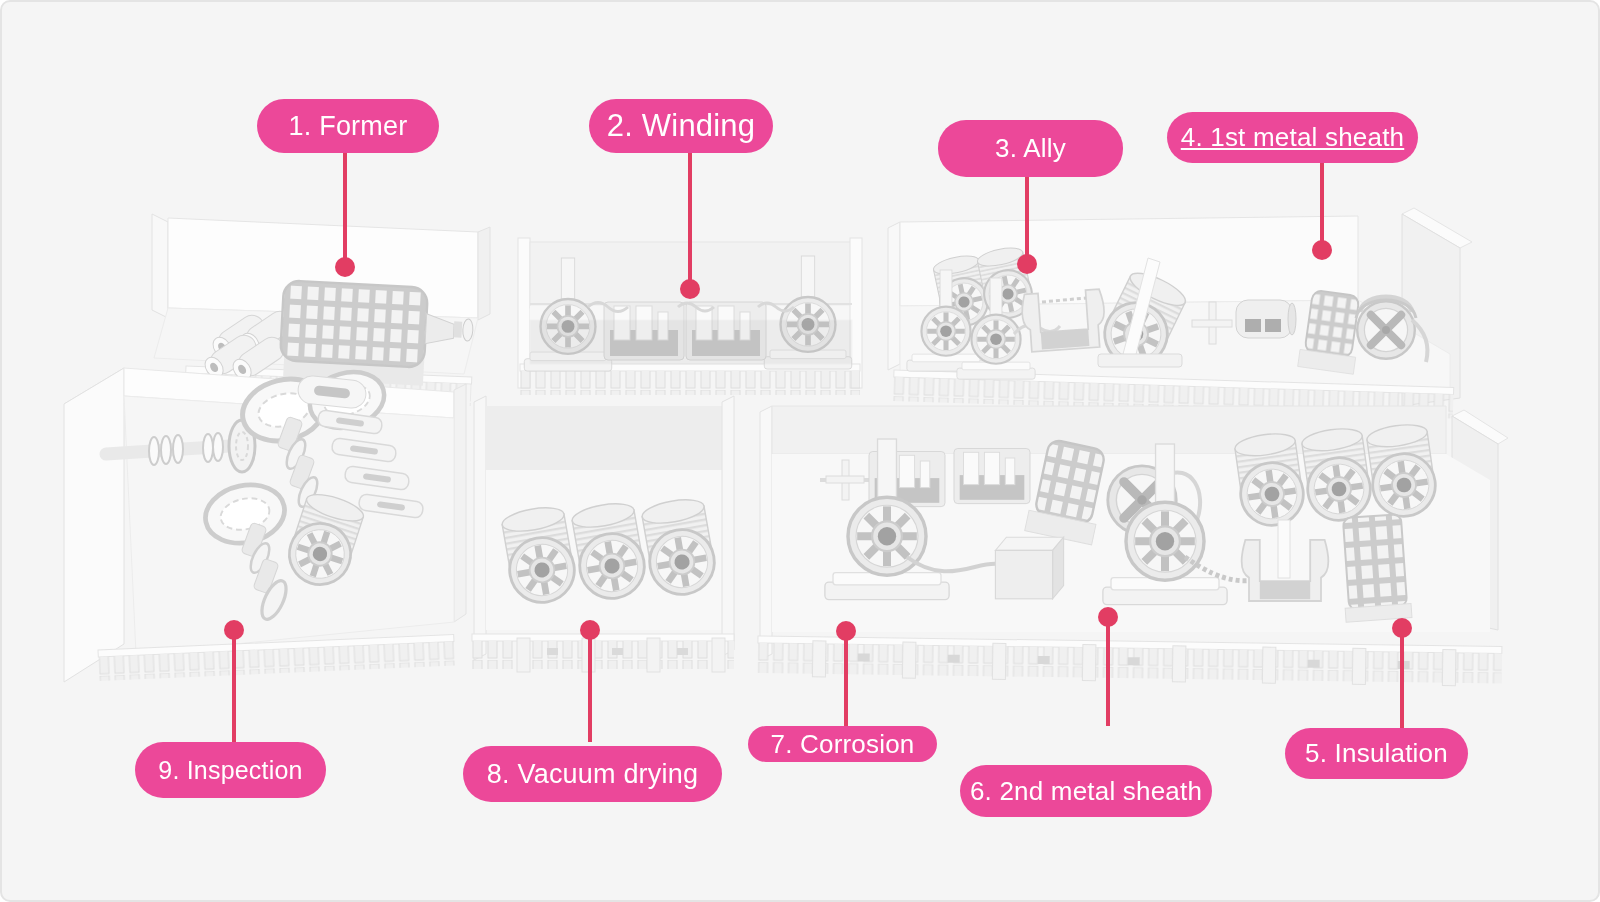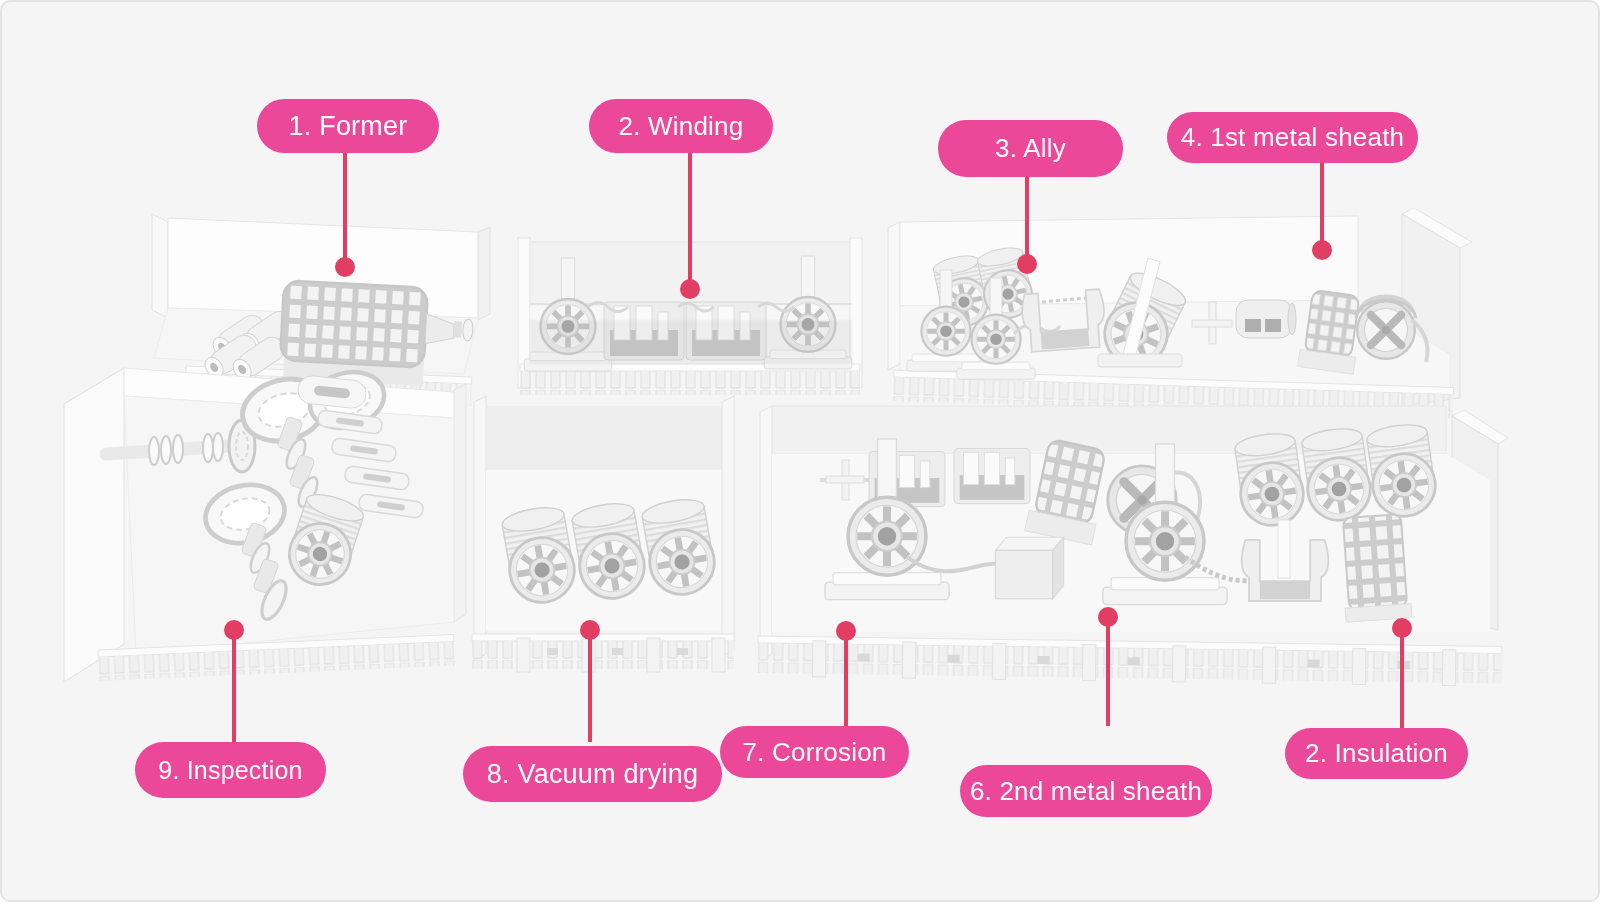--- a/index.html
+++ b/index.html
@@ -323,22 +323,22 @@
   <div class="cdot" style="left:688px;top:287px;"></div>
   <div class="cdot" style="left:1025px;top:262px;"></div>
   <div class="cdot" style="left:1320px;top:248px;"></div>
   <div class="cdot" style="left:1400px;top:626px;"></div>
   <div class="cdot" style="left:1106px;top:615px;"></div>
   <div class="cdot" style="left:844px;top:629px;"></div>
   <div class="cdot" style="left:588px;top:628px;"></div>
   <div class="cdot" style="left:232px;top:628px;"></div>
 
   <div class="pill" style="left:255px;top:97px;width:182px;height:54px;font-size:27px;">1. Former</div>
-  <div class="pill" style="left:587px;top:97px;width:184px;height:54px;font-size:26px;">2. Winding</div>
+  <div class="pill" style="left:587px;top:97px;width:184px;height:54px;font-size:31px;">2. Winding</div>
   <div class="pill" style="left:936px;top:118px;width:185px;height:57px;">3. Ally</div>
-  <div class="pill" style="left:1165px;top:110px;width:251px;height:51px;">4. 1st metal sheath</div>
-  <div class="pill" style="left:1283px;top:726px;width:183px;height:51px;">2. Insulation</div>
+  <div class="pill" style="left:1165px;top:110px;width:251px;height:51px;text-decoration:underline;">4. 1st metal sheath</div>
+  <div class="pill" style="left:1283px;top:726px;width:183px;height:51px;">5. Insulation</div>
   <div class="pill" style="left:958px;top:724px;width:252px;height:52px;margin-top:39px;">6. 2nd metal sheath</div>
-  <div class="pill" style="left:718px;top:724px;width:189px;height:52px;">7. Corrosion</div>
+  <div class="pill" style="left:746px;top:724px;width:189px;height:36px;">7. Corrosion</div>
   <div class="pill" style="left:461px;top:744px;width:259px;height:56px;font-size:27px;">8. Vacuum drying</div>
   <div class="pill" style="left:133px;top:740px;width:191px;height:56px;font-size:25px;">9. Inspection</div>
 
 </div>
 
 </body></html>

